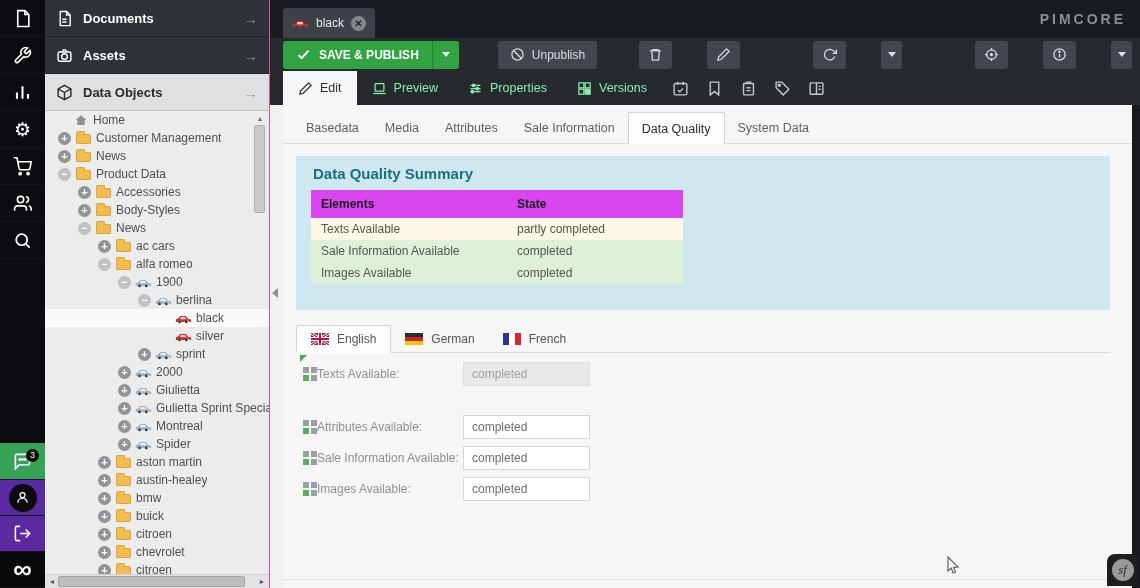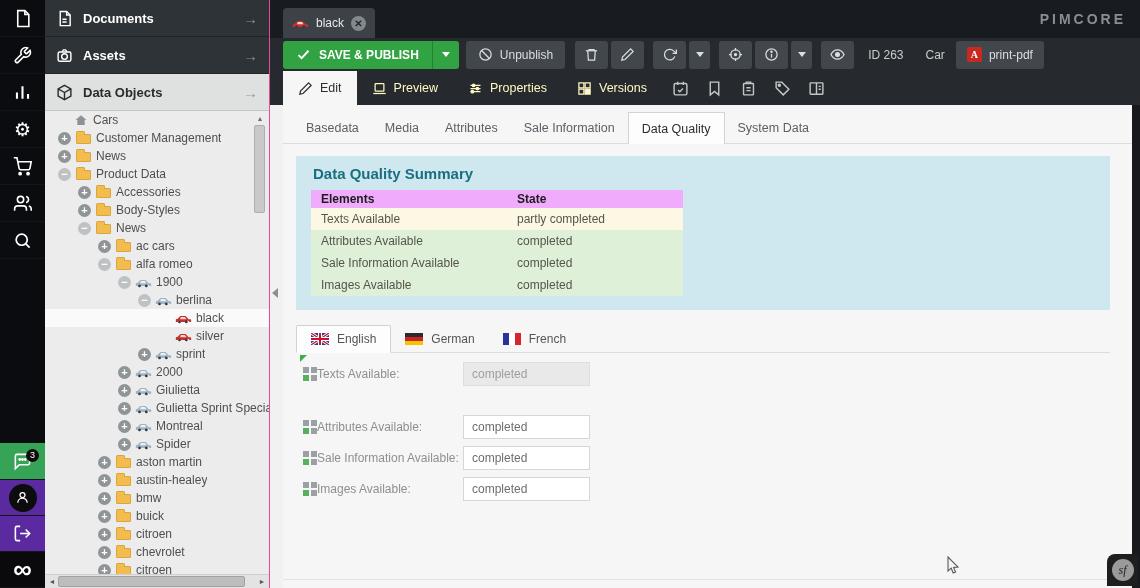--- a/index.html
+++ b/index.html
@@ -62,58 +62,58 @@
   .splithandle { position:absolute; left:2px; top:183px; width:0; height:0; border-top:5px solid transparent; border-bottom:5px solid transparent; border-right:6px solid #8f8f8f; cursor:pointer; }
 
   
   #header { position:absolute; left:270px; top:0; width:870px; height:105px; background:#26292d; z-index:15; }
   #topstrip { position:absolute; top:0; left:0; right:0; height:38px; background:#181b1f; }
   #objtab { position:absolute; left:13px; top:8px; height:30px; background:#3c4248; border-radius:4px 4px 0 0; display:flex; align-items:center; gap:7px; padding:0 9px; color:#e9eaeb; font-size:12px; cursor:pointer; }
   #objtab .svg-car { width:17px; height:11px; color:#c9302c; }
   .tab-close { width:15px; height:15px; border-radius:50%; background:#83888d; color:#22262a; font-size:10px; font-weight:bold; line-height:15px; text-align:center; cursor:pointer; }
   #brand { position:absolute; right:14px; top:11px; color:#8a8e92; font-size:14px; font-weight:bold; letter-spacing:3px; }
 
-  #toolbar { position:absolute; top:38px; left:0; right:0; height:33px; display:flex; align-items:center; padding-left:13px; }
+  #toolbar { position:absolute; top:38px; left:0; right:0; height:33px; display:flex; align-items:center; padding-left:13px;gap:32px; }
   .tbtn { height:28px; background:#42474d; border-radius:3px; color:#dcdee0; display:inline-flex; align-items:center; justify-content:center; font-size:12px; cursor:pointer; flex-shrink:0; }
   .tbtn svg { width:15px; height:15px; }
   .btn-save { background:#31a343; color:#fff; font-weight:bold; padding:0; margin-right:7px; }
   .btn-save .save-main { display:flex; align-items:center; gap:8px; padding:0 13px; }
   .btn-save .save-caret { width:27px; height:28px; display:flex; align-items:center; justify-content:center; border-left:1px solid rgba(0,0,0,.22); }
   .caret-down { width:0; height:0; border-left:4px solid transparent; border-right:4px solid transparent; border-top:5px solid currentColor; }
   .btn-unpublish { padding:0 12px; gap:7px; margin-right:10px; }
   .icon-btn { width:33px; margin-right:3px; }
   .caret-btn { width:21px; margin-right:3px; }
   .tb-gap { width:6px; flex-shrink:0; }
   .tb-meta { color:#caccce; font-size:12px; margin:0 11px; flex-shrink:0; }
   .btn-print { padding:0 11px; gap:7px; }
   .pdficon { width:15px; height:15px; background:#c8281f; border-radius:2px; color:#fff; font-size:10px; font-weight:bold; line-height:15px; text-align:center; font-family:"Liberation Serif", serif; }
 
   #edittabs { position:absolute; top:71px; left:0; right:0; height:34px; display:flex; align-items:stretch; padding-left:13px; }
-  .etab { display:flex; align-items:center; gap:7px; padding:0 15px; color:#fef9c3; font-size:12.5px; cursor:pointer; }
+  .etab { display:flex; align-items:center; gap:7px; padding:0 15px; color:#86efac; font-size:12.5px; cursor:pointer; }
   .etab svg { width:15px; height:15px; }
   .etab.active { background:#f6f6f6; color:#2e2e2e; }
   .etool { width:31px; display:flex; align-items:center; justify-content:center; color:#c3c6c9; cursor:pointer; margin-left:3px; }
   .etool svg { width:17px; height:17px; }
 
   
   #rightedge { position:absolute; left:1132px; top:105px; width:8px; height:483px; background:#17191d; z-index:12; }
 
   
   #main { position:absolute; left:283px; top:105px; width:849px; height:483px; background:#f6f6f6; z-index:11; }
   #ctab-line { position:absolute; top:38px; left:0; right:0; height:1px; background:#dcdcdc; }
   #ctabs { position:absolute; top:7px; left:10px; height:32px; display:flex; align-items:stretch; font-size:12.5px; color:#5c6066; }
   .ctab { padding:0 13px; display:flex; align-items:center; cursor:pointer; }
   .ctab.active { background:#fdfdfd; border:1px solid #d4d4d4; border-bottom:none; color:#2d2d2d; z-index:2; }
   #main-bottomline { position:absolute; left:0; right:0; top:474px; height:1px; background:#e2e2e2; }
 
   
   #dqpanel { position:absolute; left:13px; top:51px; width:814px; height:154px; background:#cfe8ef; }
   #dqtitle { position:absolute; left:17px; top:9px; color:#196f80; font-size:15px; font-weight:bold; }
   #dqtable { position:absolute; left:15px; top:34px; width:372px; border-collapse:collapse; font-size:12px; }
-  #dqtable th { background:#f0abfc; text-align:left; font-weight:bold; color:#1c1c1c; height:18px; padding:0 10px;margin-left:41px; }
+  #dqtable th { background:#d946ef; text-align:left; font-weight:bold; color:#1c1c1c; height:28px; padding:0 10px;margin-left:41px; }
   #dqtable td { height:22px; padding:0 10px; color:#55554c; }
   #dqtable th:first-child, #dqtable td:first-child { width:196px; }
   tr.row-warning td { background:#fcf8e3; }
   tr.row-success td { background:#dff0d8; }
 
   
   #langtabs { position:absolute; left:13px; top:220px; width:814px; height:28px; border-bottom:1px solid #dcdcdc; display:flex; font-size:12px; color:#555; }
   .ltab { display:flex; align-items:center; gap:8px; padding:0 14px; cursor:pointer; }
   .ltab.active { background:#fdfdfd; border:1px solid #d2d2d2; border-bottom:1px solid #fdfdfd; margin-bottom:-1px; border-radius:2px 2px 0 0; }
   .flag { width:18px; height:12px; flex-shrink:0; }
@@ -244,21 +244,21 @@
     <div id="tree">
 
         <div class="tree-row lvl0">
           <span class="exp leaf"></span>
           <span class="ticon ic-home">
             <svg class="svg-home" viewBox="0 0 24 24">
               <path d="M12 2.5L22 11h-3.2v9.5H5.2V11H2z" fill="currentColor"></path>
             </svg>
 
           </span>
-          <span class="tlabel">Cars</span>
+          <span class="tlabel">Home</span>
         </div>
 
         <div class="tree-row lvl1">
           <span class="exp collapsed">+</span>
           <span class="ticon ic-folder">
 
             <span class="cssfolder"></span>
 
           </span>
           <span class="tlabel">Customer Management</span>
@@ -737,24 +737,20 @@
             <th>Elements</th>
             <th>State</th>
           </tr>
         </thead>
         <tbody>
           <tr class="row-warning">
             <td>Texts Available</td>
             <td>partly completed</td>
           </tr>
           <tr class="row-success">
-            <td>Attributes Available</td>
-            <td>completed</td>
-          </tr>
-          <tr class="row-success">
             <td>Sale Information Available</td>
             <td>completed</td>
           </tr>
           <tr class="row-success">
             <td>Images Available</td>
             <td>completed</td>
           </tr>
         </tbody>
       </table>
     </div>

